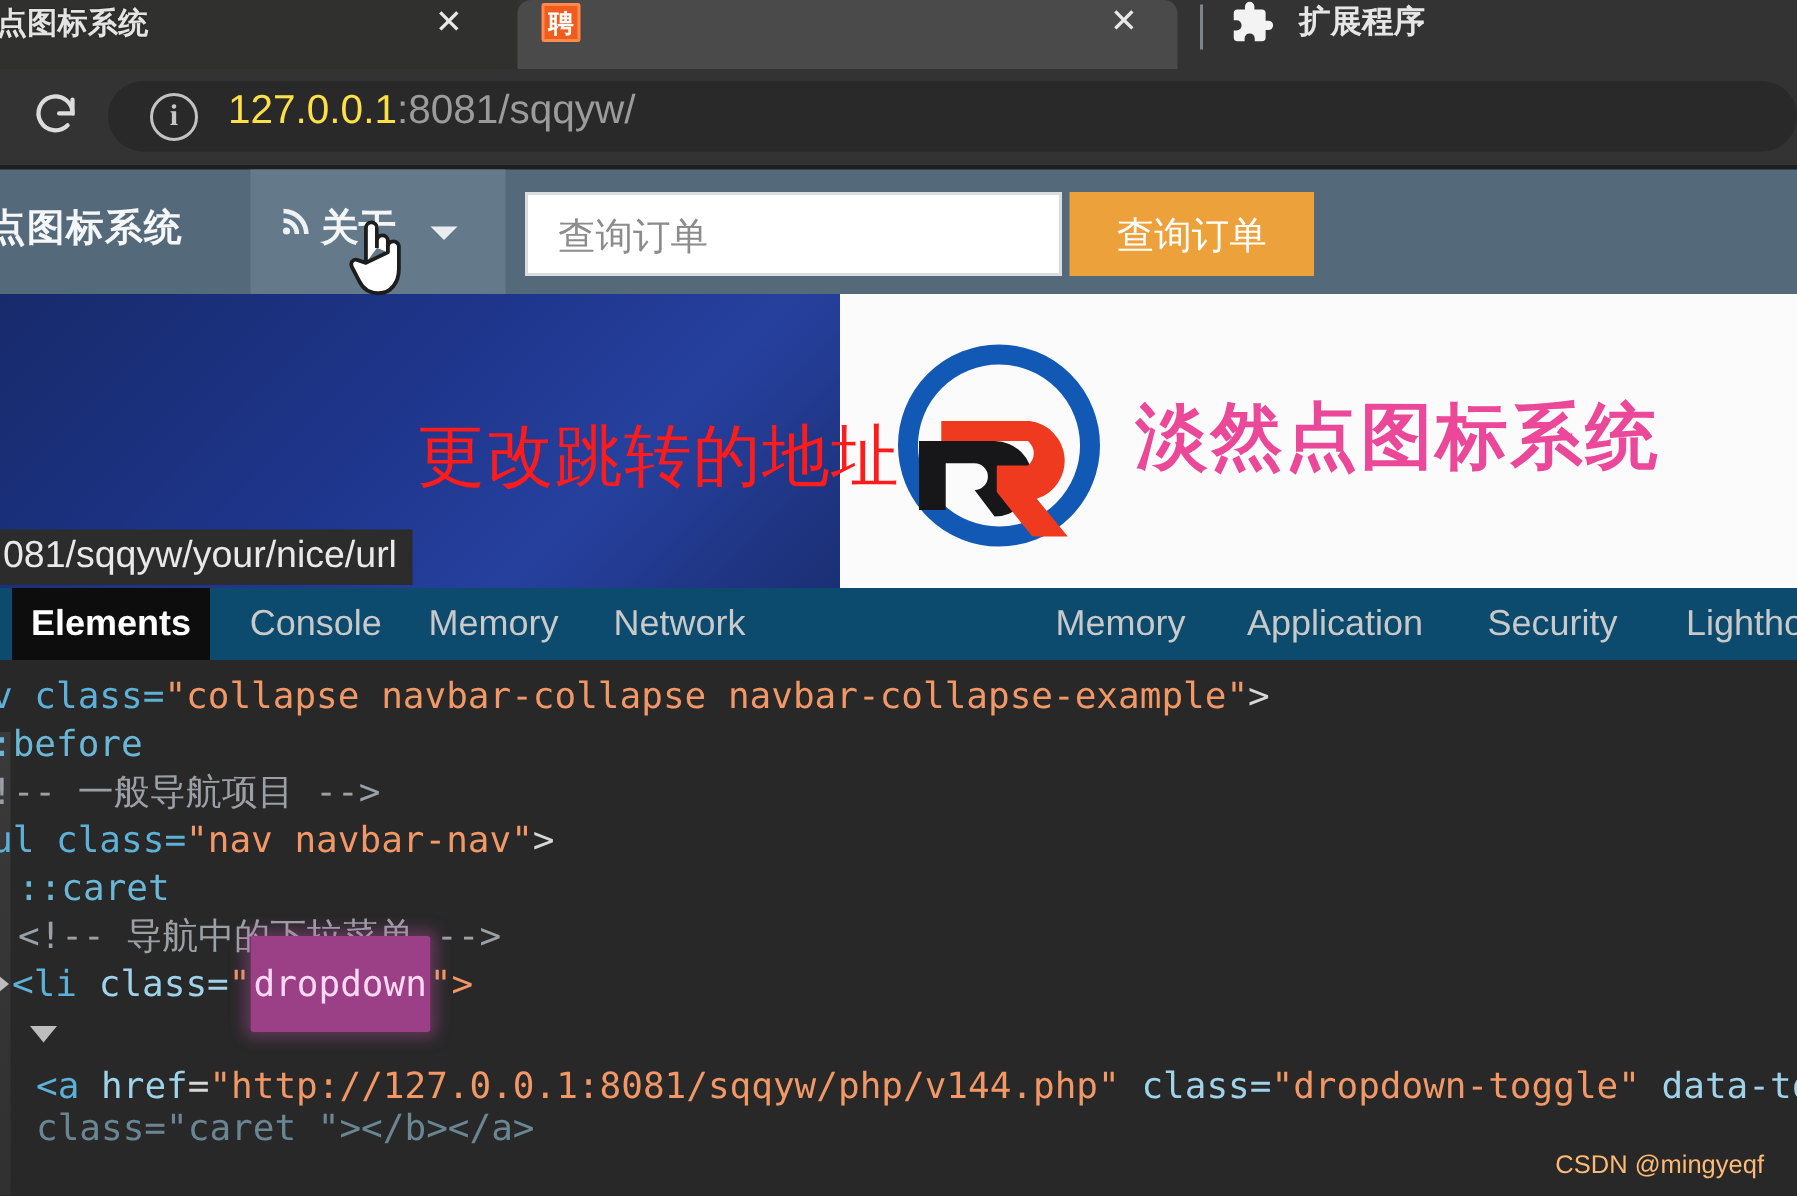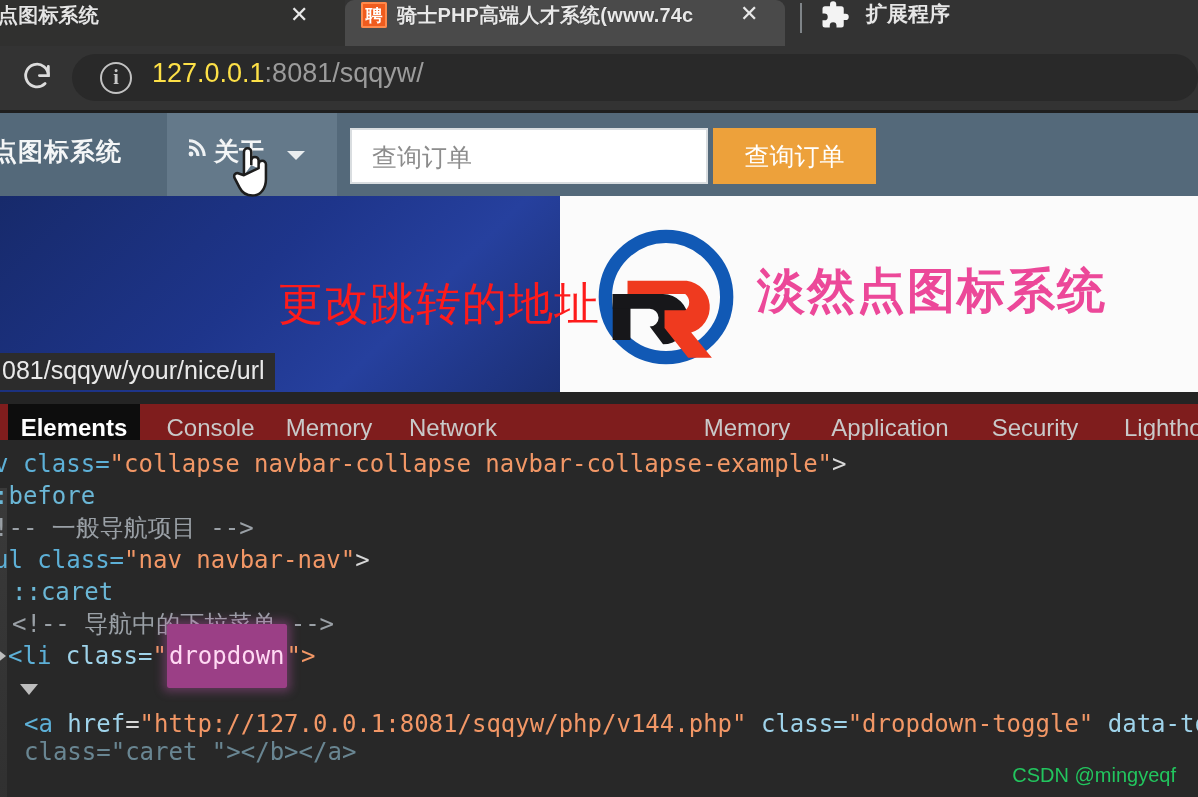--- a/index.html
+++ b/index.html
@@ -168,22 +168,22 @@
     font-size: 48px; font-weight: 700; color: #ec4899; white-space: nowrap;
     letter-spacing: 2px;
   }
 
   
   .devtools {
     position: absolute; left: 0; top: 392px; width: 1198px; height: 405px;
     background: #242424;
   }
   .dt-tabbar {
-    position: absolute; left: 0; top: 12px; width: 1198px; height: 48px;
-    background: #7f1d1d;
+    position: absolute; left: 0; top: 0; width: 1198px; height: 48px;
+    background: #0c4a6e;
   }
   .dt-tab {
     position: absolute; top: 0; height: 48px;
     display: flex; align-items: center; justify-content: center;
     color: #c9c9c9; font-size: 24px; white-space: nowrap;
     cursor: pointer; padding: 0 22px; box-sizing: border-box;
   }
   .dt-tab.active {
     background: #0d0d0d; color: #ffffff; font-weight: 700;
   }
@@ -212,21 +212,21 @@
     border-left: 9px solid transparent; border-right: 9px solid transparent;
     border-top: 11px solid #bdbdbd;
   }
   .tri-right {
     position: absolute; width: 0; height: 0;
     border-top: 8px solid transparent; border-bottom: 8px solid transparent;
     border-left: 10px solid #bdbdbd;
   }
   .watermark {
     position: absolute; right: 22px; bottom: 10px;
-    color: #22c55e; font-size: 20px;
+    color: #fdba74; font-size: 17px;
     font-family: "Liberation Sans", sans-serif;
   }
   .scroll-hint {
     position: absolute; left: 0; top: 48px; width: 7px; height: 357px;
     background: linear-gradient(to bottom, #3a3a3a, #2f2f2f);
   }
 </style>
 </head>
 <body>
 
@@ -234,21 +234,20 @@
 
   <div class="tabstrip">
 
     <div class="tab tab1 tab-inactive">
       <div class="tab-title">点图标系统</div>
       <div class="tab-close tab1-close">✕</div>
     </div>
 
     <div class="tab tab2 tab-active">
       <div class="tab-fav">聘</div>
-      <div class="tab-title">骑士PHP高端人才系统(www.74c</div>
       <div class="tab-close tab2-close">✕</div>
     </div>
 
     <div class="tab-sep"></div>
 
     <div class="puzzle-icon">
       <svg width="30" height="30" viewBox="0 0 24 24" fill="#f3f3f3">
         <path d="M20.5 11H19V7a2 2 0 0 0-2-2h-4V3.5a2.5 2.5 0 0 0-5 0V5H4a2 2 0 0 0-2 2v3.8h1.5a2.7 2.7 0 0 1 0 5.4H2V20a2 2 0 0 0 2 2h3.8v-1.5a2.7 2.7 0 0 1 5.4 0V22H17a2 2 0 0 0 2-2v-4h1.5a2.5 2.5 0 0 0 0-5z"></path>
       </svg>
     </div>

